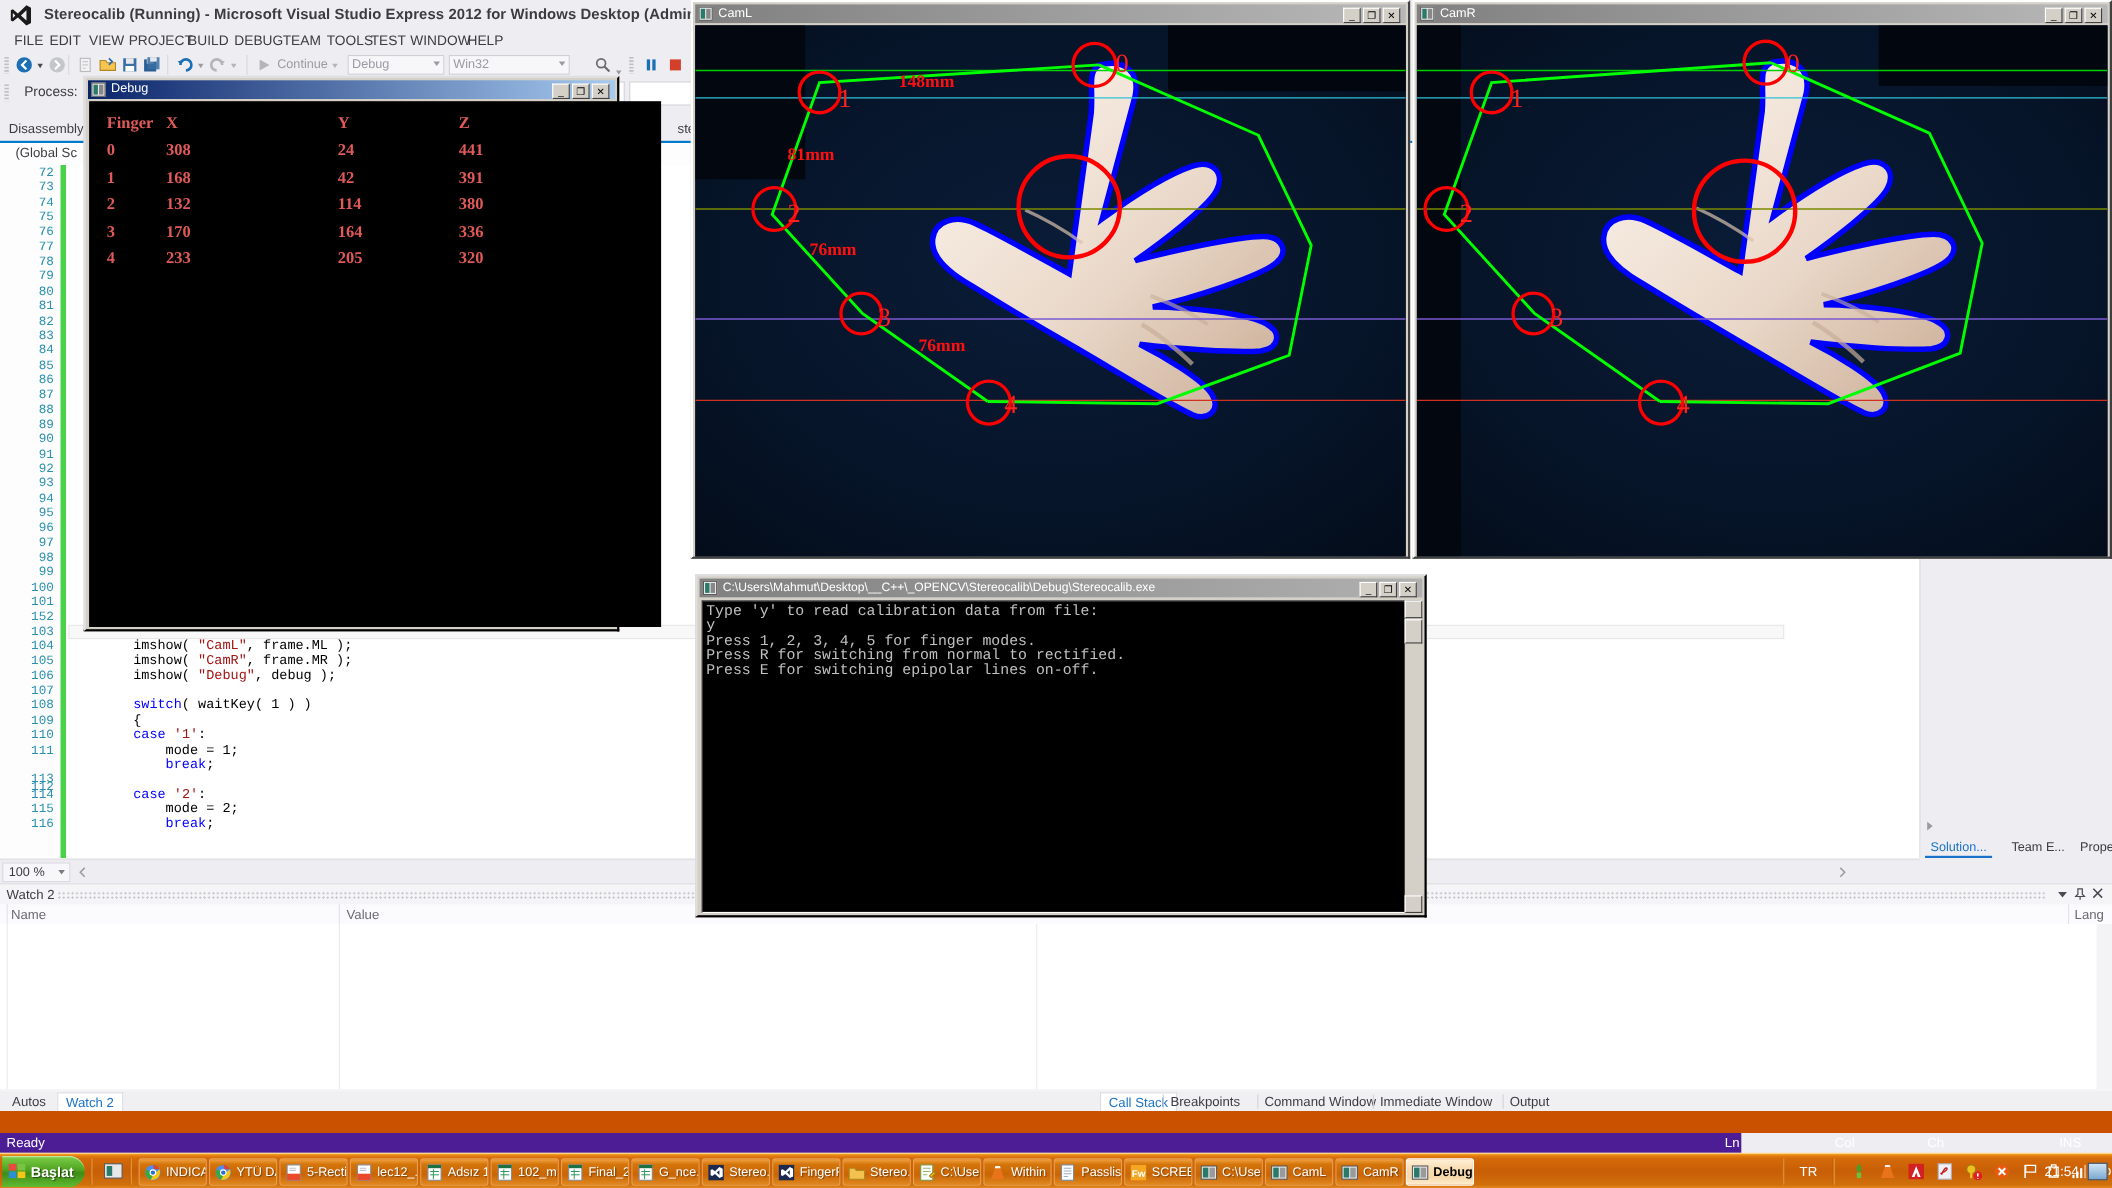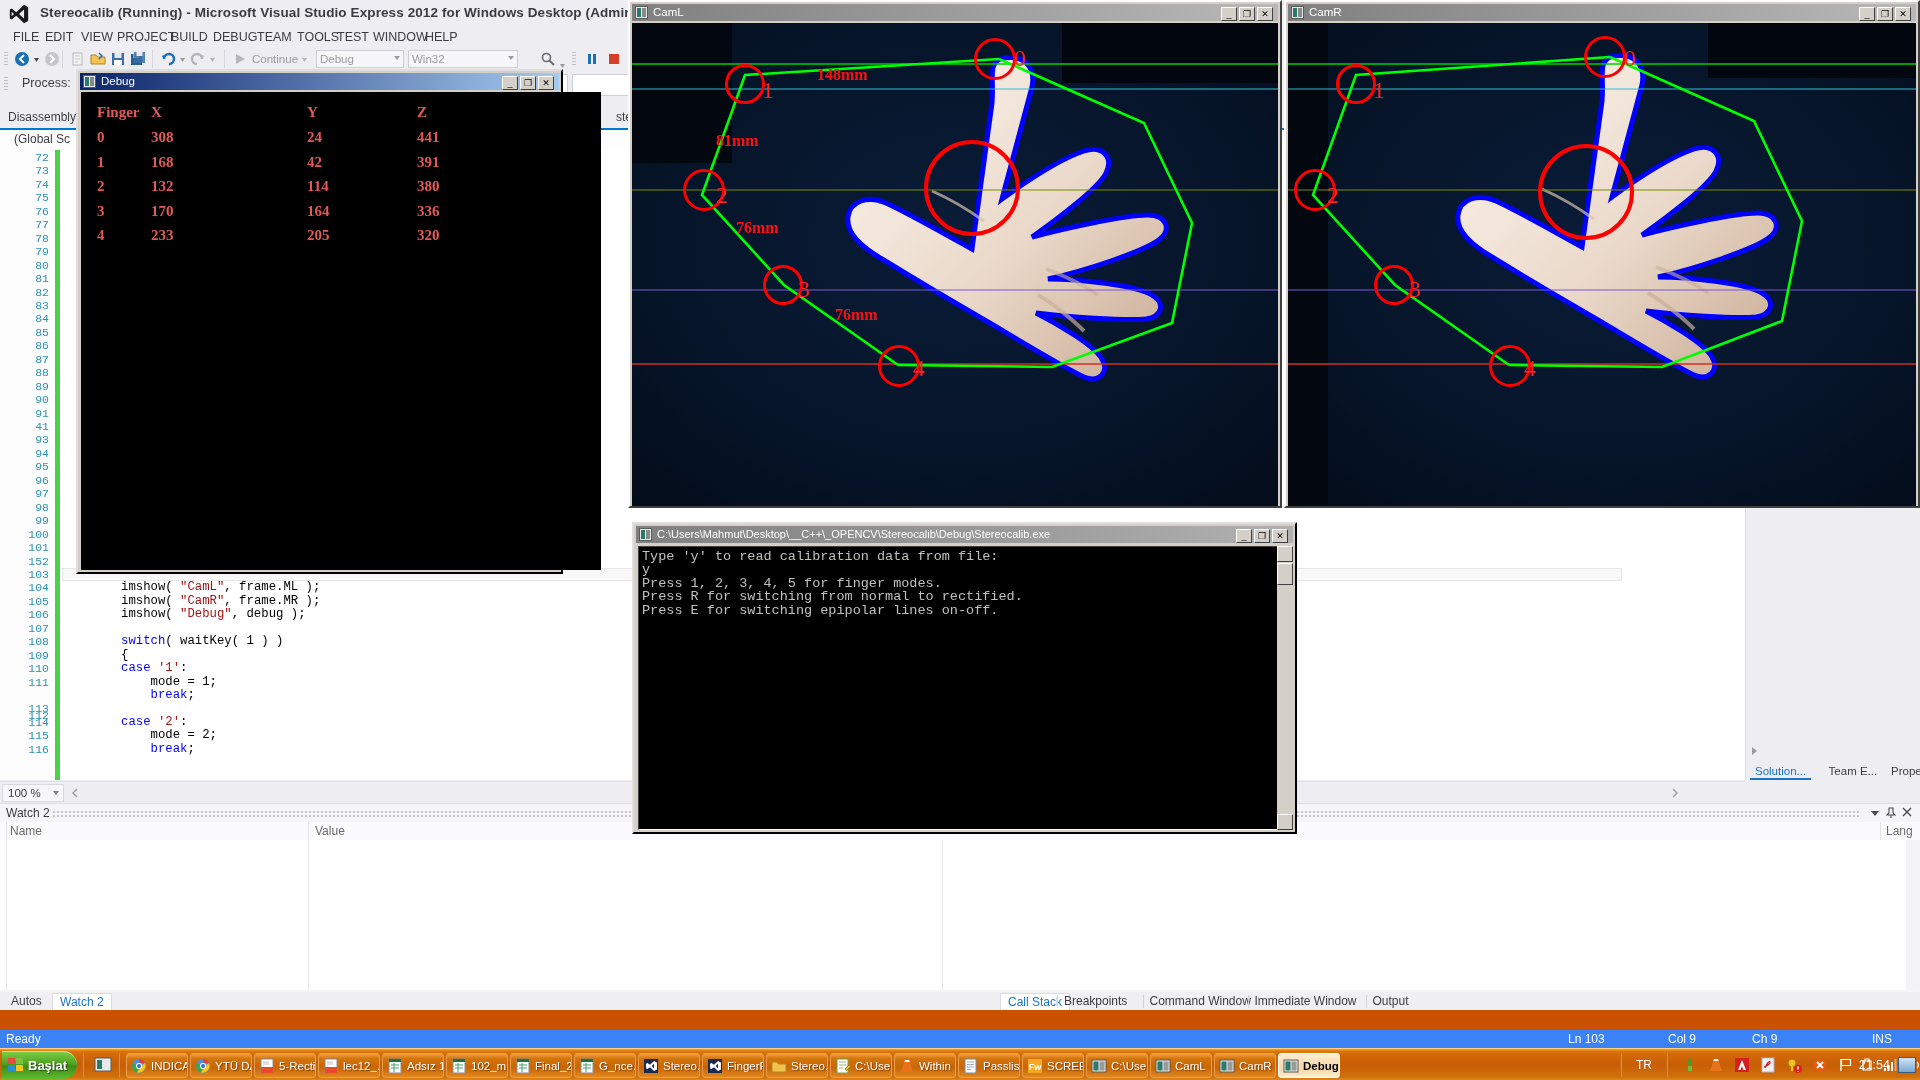--- a/index.html
+++ b/index.html
@@ -84,21 +84,21 @@
   .wt{position:absolute;bottom:1px;font-size:12px;padding:0 7px;line-height:17px;height:17px;box-sizing:border-box;}
   .wt.sel{color:#1a73c8;background:#fff;border:1px solid #dcdce2;border-bottom:none;}
   .wt.un{color:#3b3b42;}
   .wt-div{position:absolute;bottom:3px;width:1px;height:13px;background:#d2d2d8;}
   .bt{position:absolute;bottom:1px;font-size:12px;line-height:17px;height:17px;padding:0 7px;box-sizing:border-box;}
   .bt.sel{color:#1a73c8;background:#fff;border:1px solid #dcdce2;border-bottom:none;}
   .bt.un{color:#3b3b42;}
 
   
   #vs-status{position:absolute;left:0;top:1010px;width:1920px;height:20px;background:#ca5100;}
-  #vs-status-2{position:absolute;left:0;top:1030px;width:1920px;height:18px;background:#3b82f6;}
+  #vs-status-2{position:absolute;left:0;top:1030px;width:1583px;height:18px;background:#4c1d95;}
   .st-txt{position:absolute;font-size:12px;color:#fff;top:2px;}
 
   
   .cvwin{position:absolute;background:#d4d0c8;border:2px solid;
      border-color:#fff #404040 #404040 #fff;box-sizing:border-box;}
   .cvwin-tb{position:absolute;left:2px;top:2px;height:17px;
      background:linear-gradient(to right,#808080,#b8b8b8);}
   .cvwin-icon{position:absolute;left:3px;top:2px;width:13px;height:13px;background:#e8e8e8;border:1px solid #5a5a5a;box-sizing:border-box;}
   .cvwin-icon i{position:absolute;left:1px;top:1px;width:4px;height:9px;background:#2a7a6a;display:block;}
   .cvwin-icon i.b{left:6px;width:4px;background:#888;}
@@ -299,21 +299,21 @@
         <div class="ln" style="top: 136.5px;">82</div>
         <div class="ln" style="top: 149.95px;">83</div>
         <div class="ln" style="top: 163.4px;">84</div>
         <div class="ln" style="top: 176.85px;">85</div>
         <div class="ln" style="top: 190.3px;">86</div>
         <div class="ln" style="top: 203.75px;">87</div>
         <div class="ln" style="top: 217.2px;">88</div>
         <div class="ln" style="top: 230.65px;">89</div>
         <div class="ln" style="top: 244.1px;">90</div>
         <div class="ln" style="top: 257.55px;">91</div>
-        <div class="ln" style="top: 271px;">41</div>
+        <div class="ln" style="top: 271px;">92</div>
         <div class="ln" style="top: 284.45px;">93</div>
         <div class="ln" style="top: 297.9px;">94</div>
         <div class="ln" style="top: 311.35px;">95</div>
         <div class="ln" style="top: 324.8px;">96</div>
         <div class="ln" style="top: 338.25px;">97</div>
         <div class="ln" style="top: 351.7px;">98</div>
         <div class="ln" style="top: 365.15px;">99</div>
         <div class="ln" style="top: 378.6px;">100</div>
         <div class="ln" style="top: 392.05px;">101</div>
         <div class="ln" style="top: 405.5px;">152</div>

